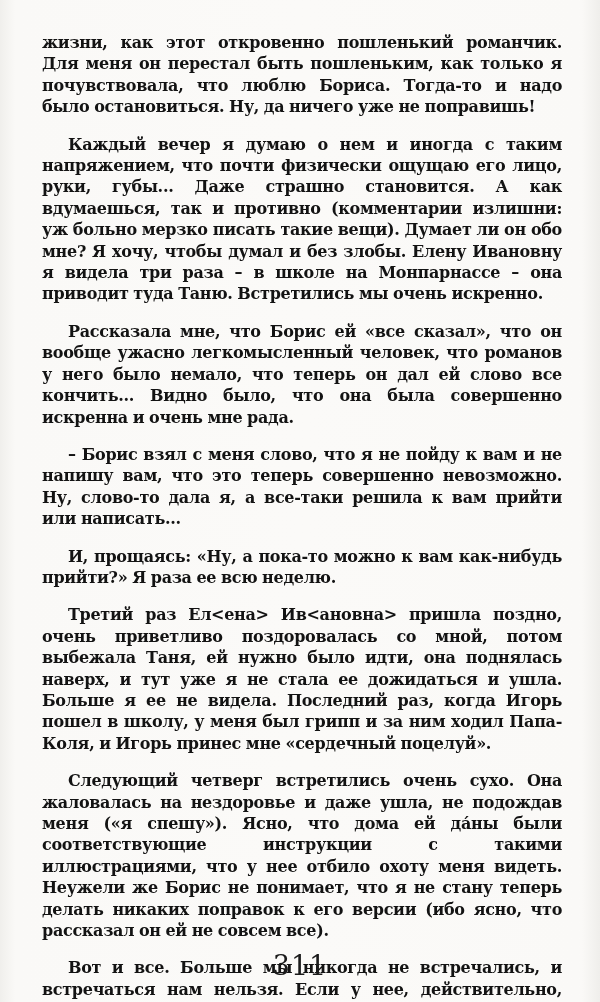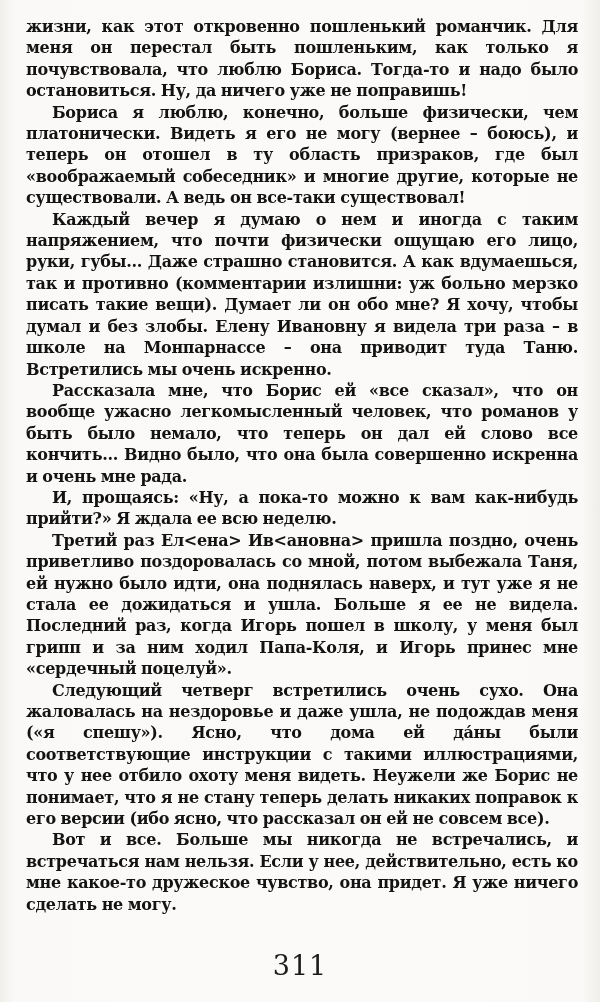--- a/index.html
+++ b/index.html
@@ -28,21 +28,21 @@
     font-size: 16px;
     line-height: 21.4px;
     letter-spacing: -0.3px;
     word-spacing: -0.5px;
     color: #131313;
     text-align: justify;
     hyphens: auto;
     -webkit-hyphens: auto;
   }
   .text-block p {
-    margin: 0;
+    margin: 16px;
     padding: 0;
     text-indent: 26px;
   }
   .text-block p.no-indent {
     text-indent: 0;
   }
   .page-number {
     position: absolute;
     top: 950px;
     left: 0;
@@ -54,22 +54,22 @@
     letter-spacing: 1px;
     color: #1b1b1b;
   }
 </style>
 </head>
 <body>
 
 <div class="book-page">
   <div class="text-block" lang="ru">
     <p class="no-indent">жизни, как этот откровенно пошленький романчик. Для меня он перестал быть пошленьким, как только я почувствовала, что люблю Бориса. Тогда-то и надо было остановиться. Ну, да ничего уже не поправишь!</p>
-    <p>Бориса я люблю, конечно, больше физически, чем платонически. Видеть я его не могу (вернее – боюсь), и теперь он отошел в ту область призраков, где был «воображаемый собеседник» и многие другие, которые не существовали. А ведь он все-таки существовал!</p>
     <p>Каждый вечер я думаю о нем и иногда с таким напряжением, что почти физически ощущаю его лицо, руки, губы... Даже страшно становится. А как вдумаешься, так и противно (комментарии излишни: уж больно мерзко писать такие вещи). Думает ли он обо мне? Я хочу, чтобы думал и без злобы. Елену Ивановну я видела три раза – в школе на Монпарнассе – она приводит туда Таню. Встретились мы очень искренно.</p>
-    <p>Рассказала мне, что Борис ей «все сказал», что он вообще ужасно легкомысленный человек, что романов у быть было немало, что теперь он дал ей слово все кончить... Видно было, что она была совершенно искренна и очень мне рада.</p>
-    <p>И, прощаясь: «Ну, а пока-то можно к вам как-нибудь прийти?» Я ждала ее всю неделю.</p>
+    <p>Рассказала мне, что Борис ей «все сказал», что он вообще ужасно легкомысленный человек, что романов у него было немало, что теперь он дал ей слово все кончить... Видно было, что она была совершенно искренна и очень мне рада.</p>
+    <p>– Борис взял с меня слово, что я не пойду к вам и не напишу вам, что это теперь совершенно невозможно. Ну, слово-то дала я, а все-таки решила к вам прийти или написать...</p>
+    <p>И, прощаясь: «Ну, а пока-то можно к вам как-нибудь прийти?» Я раза ее всю неделю.</p>
     <p>Третий раз Ел&lt;ена&gt; Ив&lt;ановна&gt; пришла поздно, очень приветливо поздоровалась со мной, потом выбежала Таня, ей нужно было идти, она поднялась наверх, и тут уже я не стала ее дожидаться и ушла. Больше я ее не видела. Последний раз, когда Игорь пошел в школу, у меня был грипп и за ним ходил Папа-Коля, и Игорь принес мне «сердечный поцелуй».</p>
     <p>Следующий четверг встретились очень сухо. Она жаловалась на нездоровье и даже ушла, не подождав меня («я спешу»). Ясно, что дома ей да́ны были соответствующие инструкции с такими иллюстрациями, что у нее отбило охоту меня видеть. Неужели же Борис не понимает, что я не стану теперь делать никаких поправок к его версии (ибо ясно, что рассказал он ей не совсем все).</p>
     <p>Вот и все. Больше мы никогда не встречались, и встречаться нам нельзя. Если у нее, действительно, есть ко мне какое-то дружеское чувство, она придет. Я уже ничего сделать не могу.</p>
   </div>
   <div class="page-number">311</div>
 </div>
 
 </body></html>

